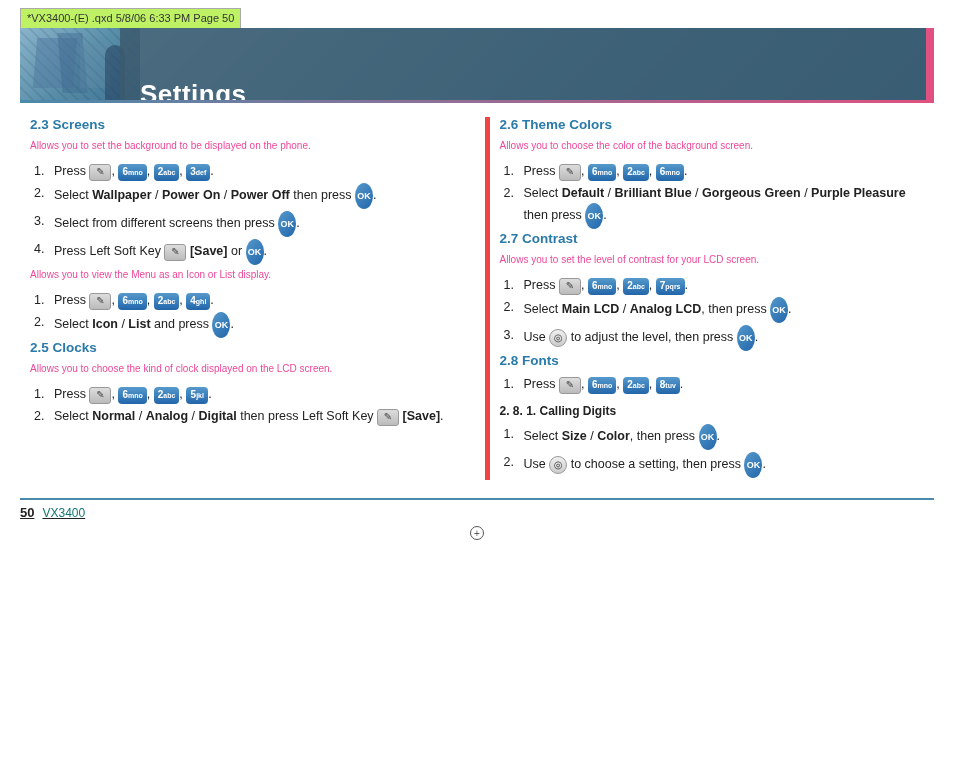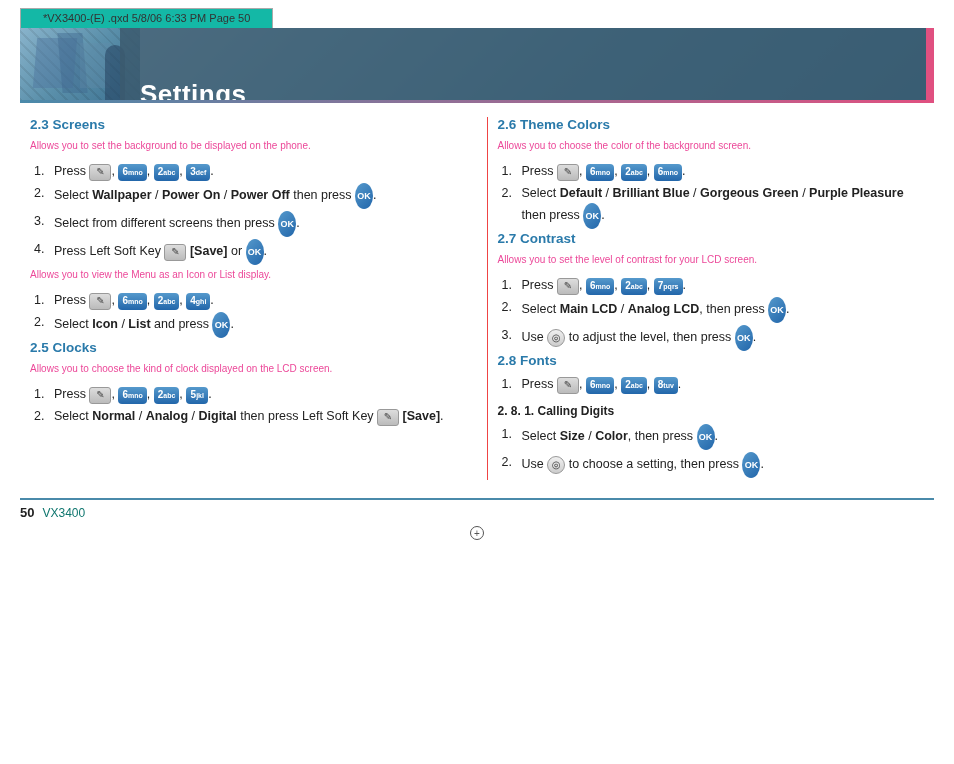--- a/index.html
+++ b/index.html
@@ -10,24 +10,24 @@
       font-family: Arial, Helvetica, sans-serif;
       font-size: 13px;
       color: #222;
       overflow: hidden;
     }
 
     
     .file-info-bar {
       border: 1px solid #aaa;
       border-bottom: none;
-      padding: 2px 22px;
+      padding: 2px 6px;
       font-size: 11px;
       color: #333;
-      background: #14b8a6;
+      background: #bef264;
       margin: 8px 20px 0 20px;
       display: inline-block;
       line-height: 1.4;
     }
 
     
     .page-header {
       margin: 0 20px;
       position: relative;
       height: 72px;
@@ -111,21 +111,21 @@
     }
 
     .col-left {
       flex: 1;
       padding-right: 10px;
     }
 
     .col-right {
       flex: 1;
       padding-left: 10px;
-      border-left: 1px solid #ef4444;
+      border-left: 5px solid #ef4444;
     }
 
     
     .section-heading {
       color: #2a7aaa;
       font-weight: bold;
       font-size: 13.5px;
       margin-bottom: 6px;
       margin-top: 14px;
     }
@@ -229,20 +229,21 @@
     b { font-weight: bold; }
 
     
     .page-footer {
       margin: 8px 20px 0 20px;
       border-top: 2px solid #4a8aaa;
       padding-top: 5px;
       display: flex;
       align-items: center;
       gap: 8px;
+      text-decoration: underline;
     }
 
     .page-num {
       font-weight: bold;
       font-size: 13px;
       color: #222;
     }
 
     .page-model {
       font-size: 12px;

